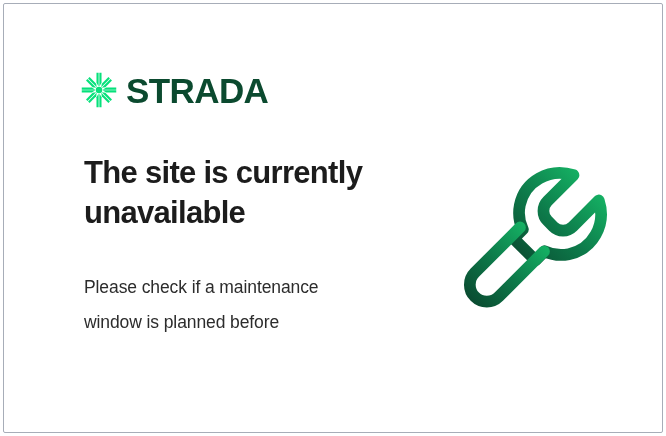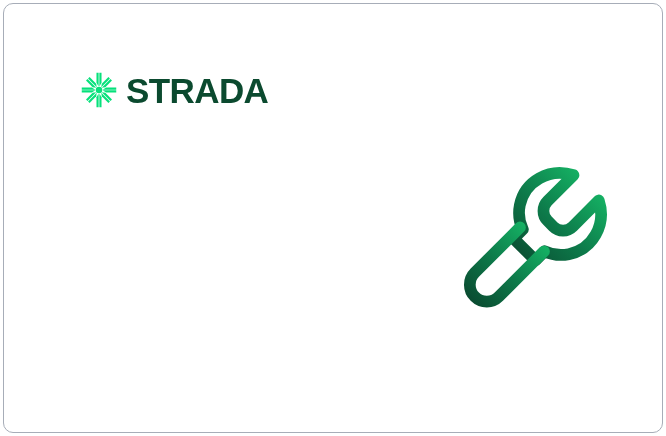--- a/index.html
+++ b/index.html
@@ -25,21 +25,21 @@
 
   .card {
     position: absolute;
     left: 3px;
     top: 3px;
     width: 660px;
     height: 430px;
     box-sizing: border-box;
     background: #ffffff;
     border: 1px solid #a7adb8;
-    border-radius: 10px;
+    border-radius: 2px;
   }
 
   
   .brand {
     position: absolute;
     left: 77px;
     top: 68px;
     display: flex;
     align-items: center;
     gap: 9px;
@@ -135,22 +135,25 @@
               <polygon points="57,94 51,94 51,60 57,68"></polygon>
             </g>
 
             <circle cx="50" cy="50" r="9"></circle>
           </g>
         </svg>
       </span>
       <span class="brand-name">STRADA</span>
     </div>
 
+    <h1 class="headline">The site is currently unavailable</h1>
 
     <p class="body-copy">
+      <span>Please check if a maintenance</span>
+      <span>window is planned before</span>
     </p>
 
     <span class="wrench">
       <svg viewBox="0 0 100 100" width="158" height="158" aria-hidden="true">
         <defs>
           <linearGradient id="wrenchGrad" x1="0" y1="1" x2="1" y2="0">
             <stop offset="0%" stop-color="#0a4a30"></stop>
             <stop offset="45%" stop-color="#0d7a4a"></stop>
             <stop offset="100%" stop-color="#17bf6a"></stop>
           </linearGradient>

